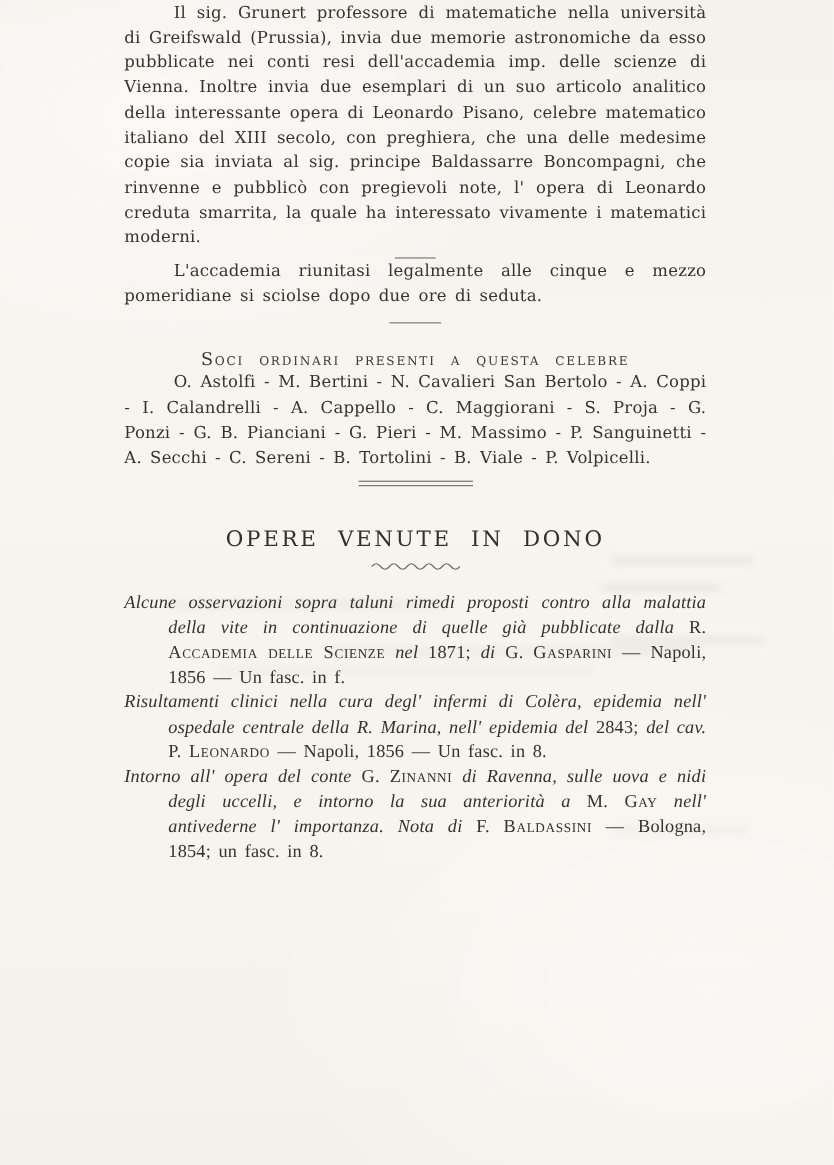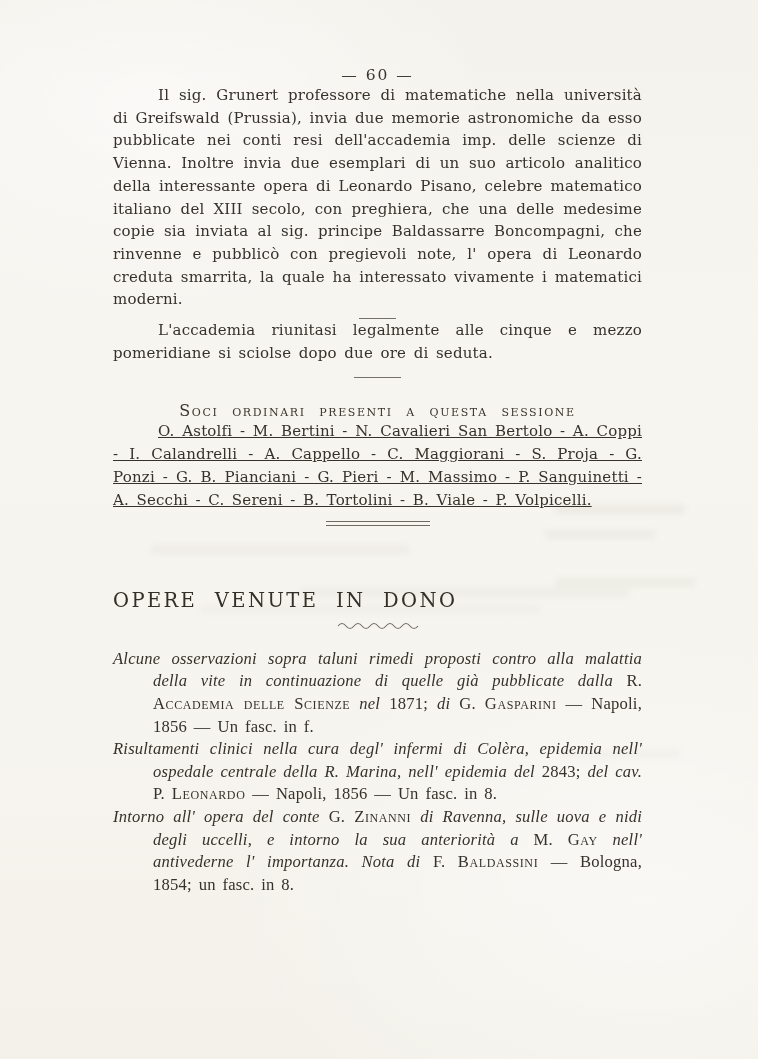--- a/index.html
+++ b/index.html
@@ -34,21 +34,21 @@
   p.body-text {
     margin: 0;
     font-size: 15px;
     line-height: 22.7px;
     letter-spacing: 0.2px;
     word-spacing: 2.5px;
     text-align: justify;
   }
   .p1 { margin-top: 14px; text-indent: 45px; }
   .p2 { margin-top: 11px; text-indent: 45px; }
-  .members { margin-top: 13px; text-indent: 45px; line-height: 23px; text-decoration: underline; }
+  .members { margin-top: 13px; text-indent: 45px; line-height: 23px; }
 
   .rule-short {
     height: 0;
     border-top: 1.6px solid #5d5a52;
     opacity: 0.85;
   }
   .rule-1 { width: 37px; margin: 7px auto 0 auto; }
   .rule-2 { width: 47px; margin: 13px auto 0 auto; }
   .rule-double {
     width: 104px;
@@ -61,21 +61,22 @@
   .session-heading {
     margin-top: 23px;
     text-align: center;
     font-variant: small-caps;
     font-size: 16px;
     letter-spacing: 1.6px;
     word-spacing: 7px;
     color: #3a372f;
   }
   .donations-heading {
-    margin-top: 63px;
+    margin-top: 36px;
+    text-align: center;
     font-size: 19.5px;
     letter-spacing: 2.4px;
     word-spacing: 9px;
     color: #333028;
   }
   .wave-ornament {
     margin-top: 9px;
     text-align: center;
     line-height: 0;
   }
@@ -121,31 +122,30 @@
   <div class="bleed b1"></div>
   <div class="bleed b2"></div>
   <div class="bleed b3"></div>
   <div class="bleed b4"></div>
   <div class="bleed b5"></div>
   <div class="bleed b6"></div>
   <div class="bleed b7"></div>
 
   <div class="content">
 
-    <div class="page-number">— 60 —</div>
 
     <p class="body-text p1">Il sig. Grunert professore di matematiche nella università di Greifswald (Prussia), invia due memorie astronomiche da esso pubblicate nei conti resi dell'accademia imp. delle scienze di Vienna. Inoltre invia due esemplari di un suo articolo analitico della interessante opera di Leonardo Pisano, celebre matematico italiano del XIII secolo, con preghiera, che una delle medesime copie sia inviata al sig. principe Baldassarre Boncompagni, che rinvenne e pubblicò con pregievoli note, l' opera di Leonardo creduta smarrita, la quale ha interessato vivamente i matematici moderni.</p>
 
     <div class="rule-short rule-1"></div>
 
     <p class="body-text p2">L'accademia riunitasi legalmente alle cinque e mezzo pomeridiane si sciolse dopo due ore di seduta.</p>
 
     <div class="rule-short rule-2"></div>
 
-    <div class="session-heading">Soci ordinari presenti a questa sessione</div>
+    <div class="session-heading">Soci ordinari presenti a questa celebre</div>
 
     <p class="body-text members">O. Astolfi - M. Bertini - N. Cavalieri San Bertolo - A. Coppi - I. Calandrelli - A. Cappello - C. Maggiorani - S. Proja - G. Ponzi - G. B. Pianciani - G. Pieri - M. Massimo - P. Sanguinetti - A. Secchi - C. Sereni - B. Tortolini - B. Viale - P. Volpicelli.</p>
 
     <div class="rule-double"></div>
 
     <div class="donations-heading">OPERE VENUTE IN DONO</div>
 
     <div class="wave-ornament">
       <svg width="82" height="10" viewBox="0 0 82 10" xmlns="http://www.w3.org/2000/svg">
         <path d="M1,5 q4,-5 8,0 t8,0 t8,0 t8,0 t8,0 t8,0 t8,0 t8,0 t8,0 t8,0" fill="none" stroke="#55524a" stroke-width="1.1" opacity="0.85"></path>

